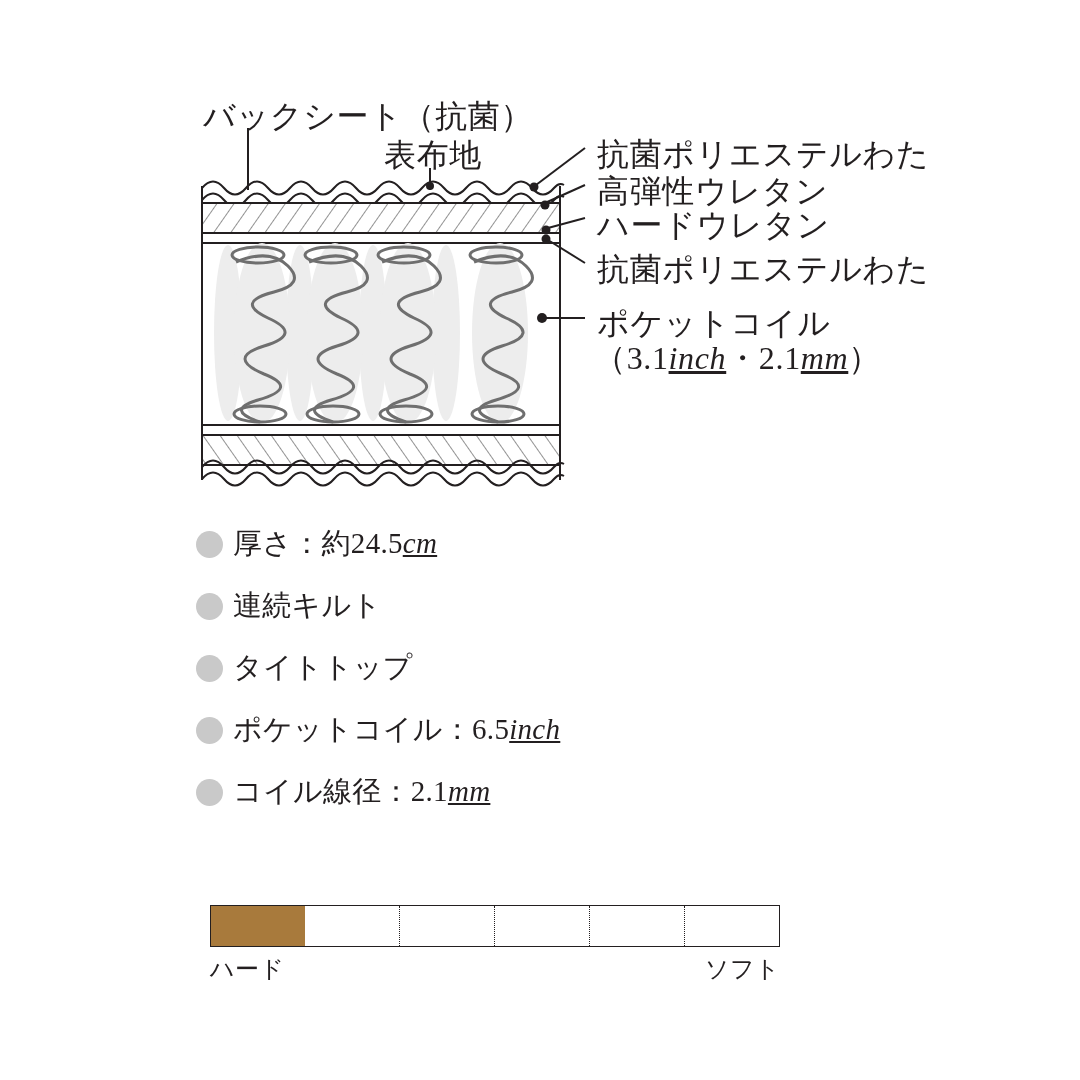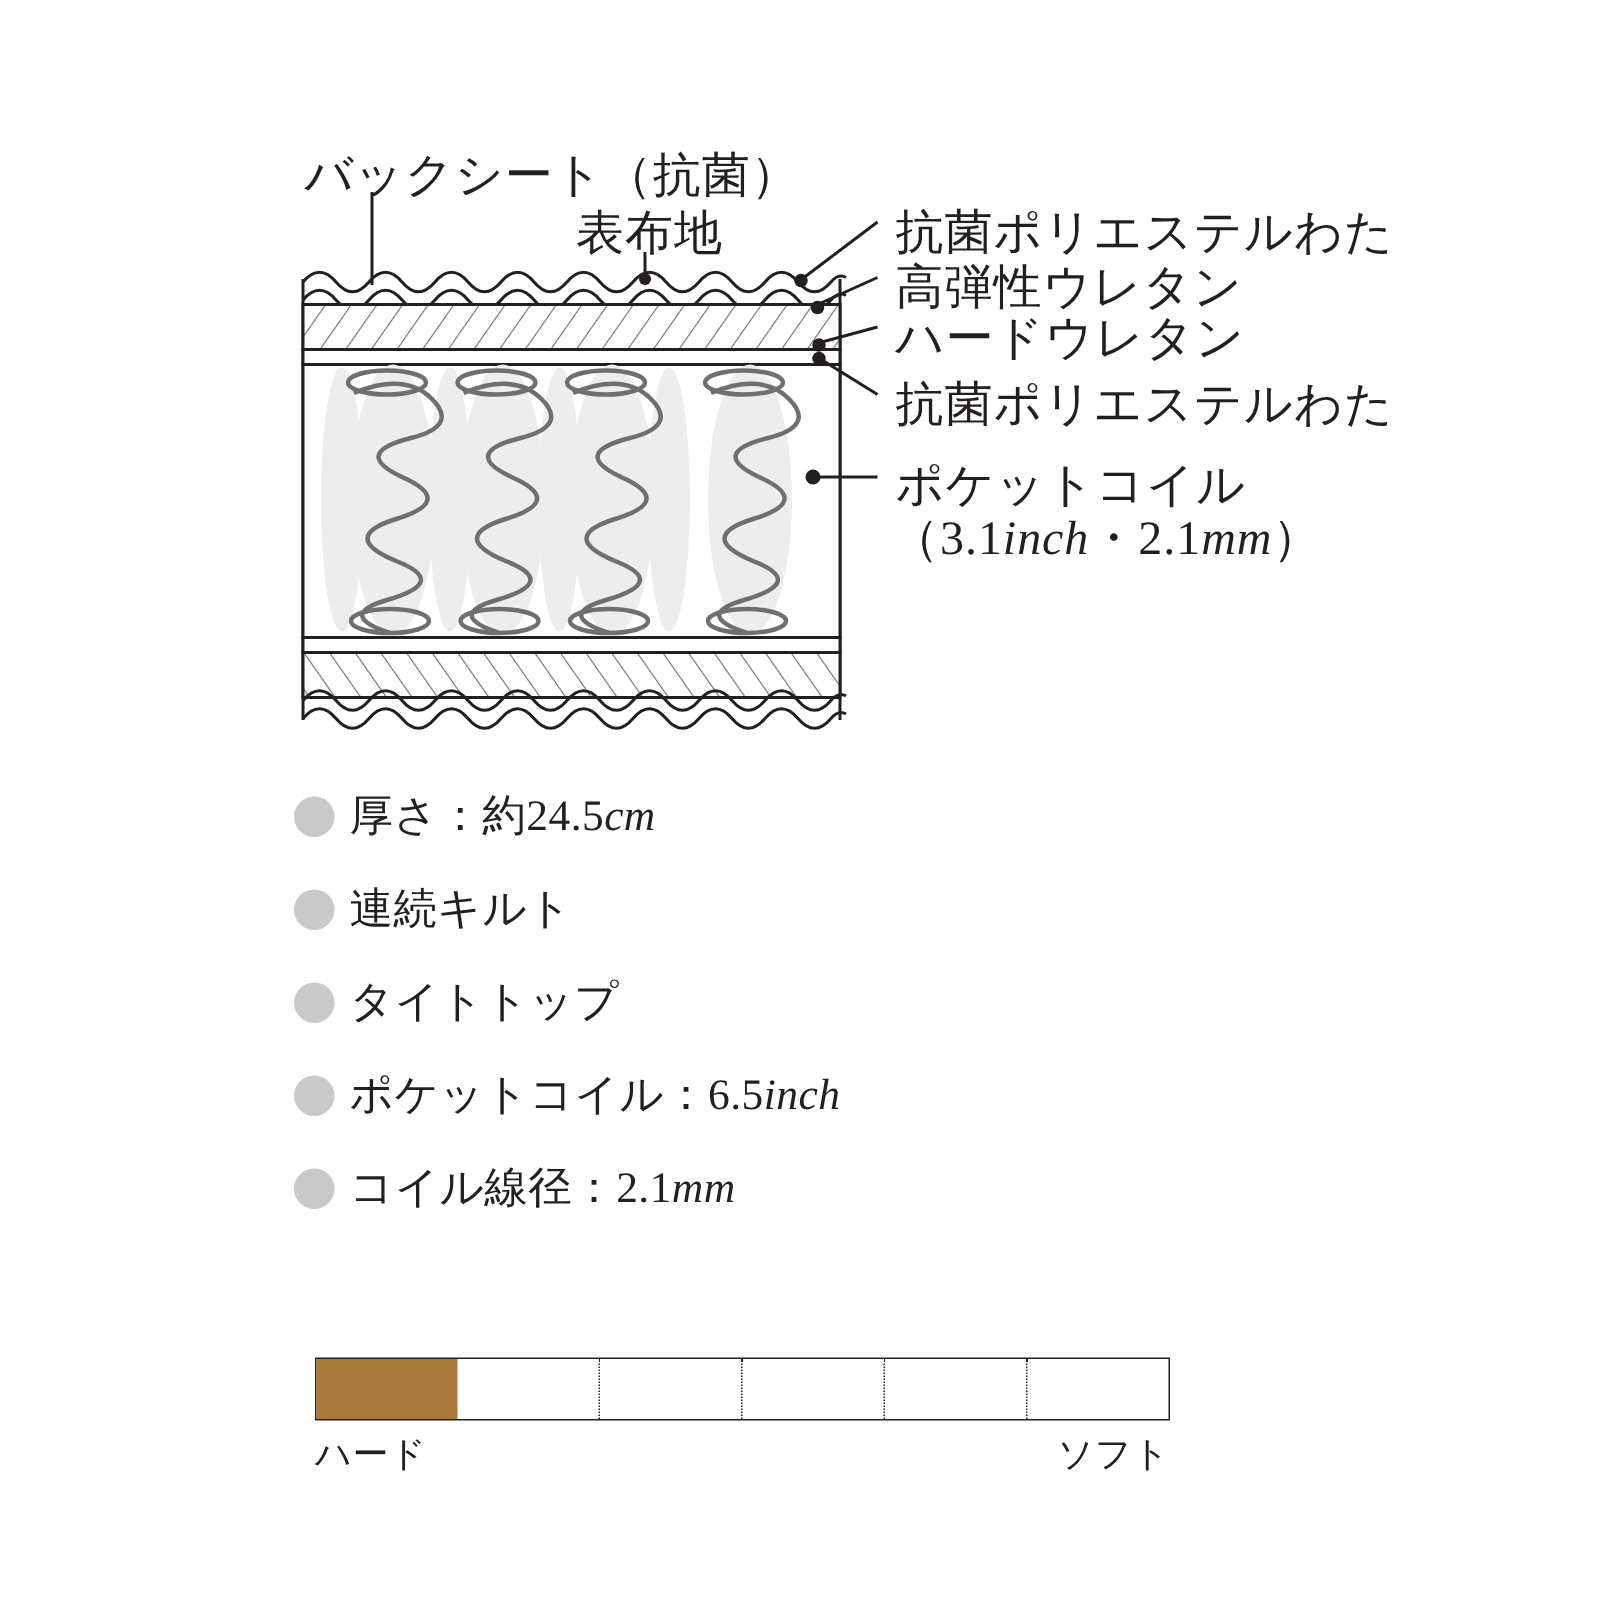--- a/index.html
+++ b/index.html
@@ -55,20 +55,21 @@
   }
   .spec-text {
     font-size: 29px;
     letter-spacing: 0.01em;
     color: #231f20;
     white-space: nowrap;
   }
   .it {
     font-style: italic;
     font-family: "Liberation Serif", "DejaVu Serif", serif;
+    text-decoration: underline;
   }
 
   
   .scale-wrap {
     position: absolute;
     left: 210px;
     top: 905px;
     width: 572px;
   }
   .scale-bar {

